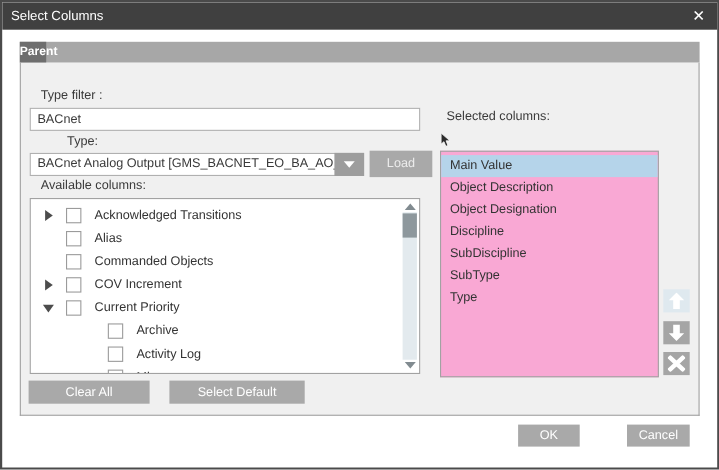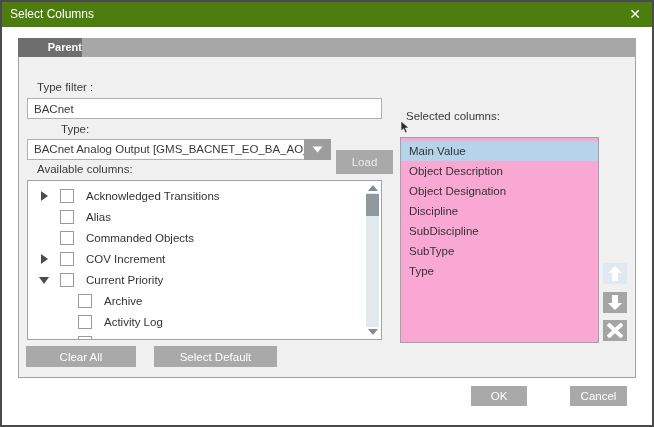--- a/index.html
+++ b/index.html
@@ -2,54 +2,54 @@
 <html><head>
 <meta charset="utf-8">
 <style>
   html,body{margin:0;padding:0;background:#ffffff;}
   *{box-sizing:border-box;font-family:"Liberation Sans",sans-serif;}
   .dialog{
     position:relative;width:654px;height:427px;background:#ffffff;
     border:2px solid #4a4a4a;overflow:hidden;
   }
   
-  .titlebar{position:absolute;top:0;left:0;right:0;height:25px;background:#4d7c0f;}
+  .titlebar{position:absolute;top:0;left:0;right:0;height:25px;background:#404040;}
   .titlebar .title{position:absolute;left:8px;top:0;line-height:25px;color:#ffffff;font-size:12px;}
   .titlebar .close{position:absolute;right:11px;top:0;line-height:25px;color:#ffffff;font-size:14px;cursor:default;}
   
   .tabstrip{position:absolute;left:16px;top:36px;width:618px;height:19px;background:#a7a7a7;}
-  .tab{position:absolute;left:0;top:0;width:64px;height:19px;background:#6e6e6e;color:#ffffff;
+  .tab{position:absolute;left:0;top:0;width:24px;height:19px;background:#6e6e6e;color:#ffffff;
        font-size:11px;font-weight:bold;text-align:right;line-height:19px;}
   
   .panel{position:absolute;left:16px;top:55px;width:618px;height:321px;background:#f0f0f0;border:1px solid #a2a2a2;border-top:none;}
   .lbl{position:absolute;font-size:11.5px;color:#3a3a3a;white-space:nowrap;}
   .type-filter-lbl{left:18px;top:24px;}
   .type-lbl{left:18px;top:66px;margin-left:24px;}
   .avail-lbl{left:18px;top:106px;}
-  .sel-lbl{left:387px;top:53px;text-align:center;}
+  .sel-lbl{left:387px;top:43px;text-align:center;}
   .type-filter-input{
     position:absolute;left:8px;top:41px;width:355px;height:21px;background:#ffffff;
     border:1px solid #b0b0b0;font-size:11.5px;color:#3a3a3a;padding:0 6px;outline:none;
   }
   
   .combo{position:absolute;left:8px;top:82px;width:304px;height:21px;background:#ffffff;border:1px solid #b0b0b0;}
   .combo-text{position:absolute;left:6px;top:0;line-height:19px;font-size:11.5px;color:#3a3a3a;white-space:nowrap;}
   .combo-btn{position:absolute;right:-1px;top:-1px;width:27px;height:21px;background:#9d9d9d;display:flex;align-items:center;justify-content:center;}
   
   .btn{position:absolute;background:#a9a9a9;border:none;color:#ffffff;font-size:11.5px;cursor:default;padding:0;}
-  .btn-load{left:317px;top:93px;width:57px;height:24px;color:#ececec;}
+  .btn-load{left:317px;top:80px;width:57px;height:24px;color:#ececec;}
   .btn-clear{left:7px;top:289px;width:110px;height:21px;}
   .btn-default{left:135px;top:289px;width:123px;height:21px;}
   .btn-ok{left:469px;top:384px;width:56px;height:20px;}
   .btn-cancel{left:568px;top:384px;width:57px;height:20px;}
   
   .treebox{position:absolute;left:8px;top:123px;width:355px;height:160px;background:#ffffff;border:1px solid #a2a2a2;overflow:hidden;}
   .tree-rows{position:absolute;left:0;top:4px;right:17px;}
   .tree-row{display:flex;align-items:center;height:21px;padding-left:10px;}
-  .tree-row.child{padding-left:28px;}
+  .tree-row.child{padding-left:48px;}
   .expander{width:14px;height:14px;position:relative;flex:0 0 14px;margin-right:8px;}
   .expander.collapsed::after{content:"";position:absolute;left:3px;top:2px;width:0;height:0;
       border-left:7px solid #4c4c4c;border-top:5px solid transparent;border-bottom:5px solid transparent;}
   .expander.expanded::after{content:"";position:absolute;left:1px;top:4px;width:0;height:0;
       border-top:7px solid #4c4c4c;border-left:5px solid transparent;border-right:5px solid transparent;}
   .checkbox{width:14px;height:14px;flex:0 0 14px;background:#ffffff;border:1px solid #9b9b9b;margin-right:12px;}
   .tree-label{font-size:11.5px;color:#333333;white-space:nowrap;}
   
   .scrollbar{position:absolute;top:1px;right:1px;bottom:1px;width:15px;}
   .sb-track{position:absolute;left:1px;right:1px;top:11px;bottom:11px;background:#e3eaee;}

